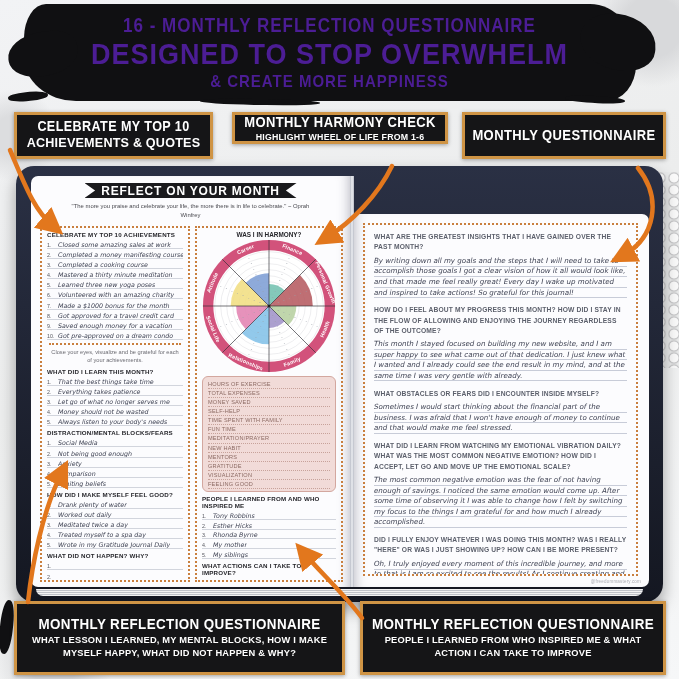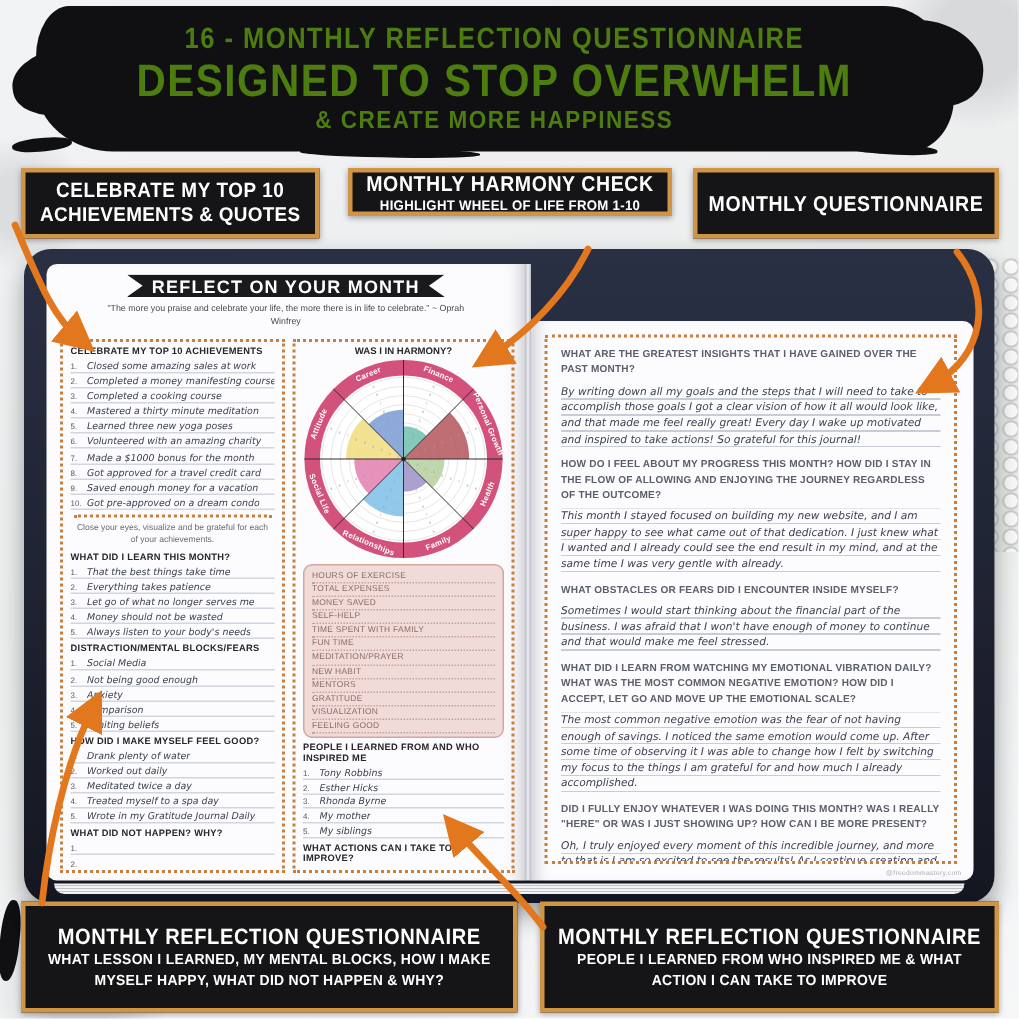--- a/index.html
+++ b/index.html
@@ -17,21 +17,21 @@
          border-radius:22px 46px 30px 52px / 34px 54px 36px 44px;}
   .brush:before{content:"";position:absolute;left:-16px;top:28px;width:70px;height:44px;background:#101012;
                 border-radius:50% 40% 50% 45%;transform:rotate(-9deg);}
   .brush:after{content:"";position:absolute;right:-20px;top:10px;width:76px;height:56px;background:#101012;
                border-radius:45% 55% 40% 55%;transform:rotate(7deg);}
   .spl{position:absolute;background:#101012;border-radius:45%;}
   .spl.s1{left:8px;top:92px;width:40px;height:9px;transform:rotate(-5deg);}
   .spl.s2{left:200px;top:99px;width:120px;height:6px;transform:rotate(1deg);}
   .spl.s3{right:54px;top:96px;width:60px;height:7px;transform:rotate(3deg);}
   .spl.s4{left:0;top:600px;width:13px;height:54px;transform:rotate(6deg);}
-  .header-text{position:absolute;left:60px;right:80px;top:16px;text-align:center;color:#4d7c0f;z-index:2;}
+  .header-text{position:absolute;left:60px;right:80px;top:16px;text-align:center;color:#4c1d95;z-index:2;}
   .ht1{font-size:17px;font-weight:bold;letter-spacing:1px;transform:scaleY(1.15);}
   .ht2{font-size:27px;font-weight:bold;letter-spacing:1px;margin-top:3px;transform:scaleY(1.12);}
   .ht3{font-size:15px;font-weight:bold;letter-spacing:1px;margin-top:2px;transform:scaleY(1.1);}
 
   
   .hexpat{position:absolute;right:0;top:172px;width:54px;height:196px;
     background-image:
       radial-gradient(circle at 7px 6px,  #fbfbfb 4.1px, #c3c3c5 4.9px, #e9eaea 6.4px),
       radial-gradient(circle at 14px 12px,#fbfbfb 4.1px, #c3c3c5 4.9px, #e9eaea 6.4px);
     background-size:14px 12px;opacity:.95;}
@@ -122,21 +122,21 @@
   </div>
 
   <div class="hexpat"></div>
 
   <div class="cbox" id="tb1">
     <div class="cb-t">CELEBRATE MY TOP 10</div>
     <div class="cb-s">ACHIEVEMENTS &amp; QUOTES</div>
   </div>
   <div class="cbox" id="tb2">
     <div class="cb-t">MONTHLY HARMONY CHECK</div>
-    <div class="cb-s">HIGHLIGHT WHEEL OF LIFE FROM 1-10</div>
+    <div class="cb-s">HIGHLIGHT WHEEL OF LIFE FROM 1-6</div>
   </div>
   <div class="cbox" id="tb3">
     <div class="cb-t">MONTHLY QUESTIONNAIRE</div>
   </div>
 
   <div class="journal">
     <div class="pages">
 
       <div class="page left">
         <div class="lbanner">REFLECT ON YOUR MONTH</div>

